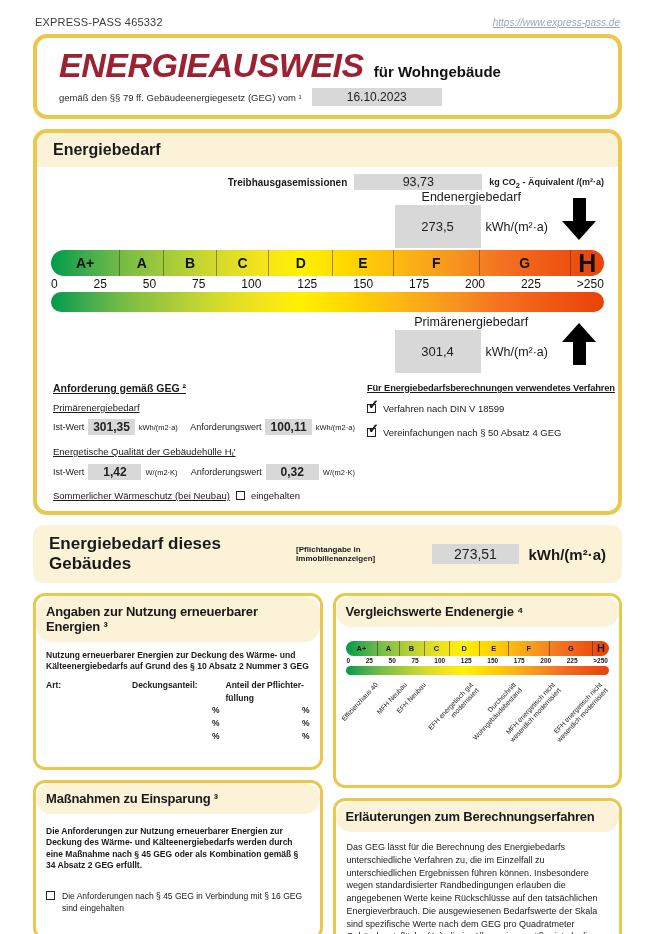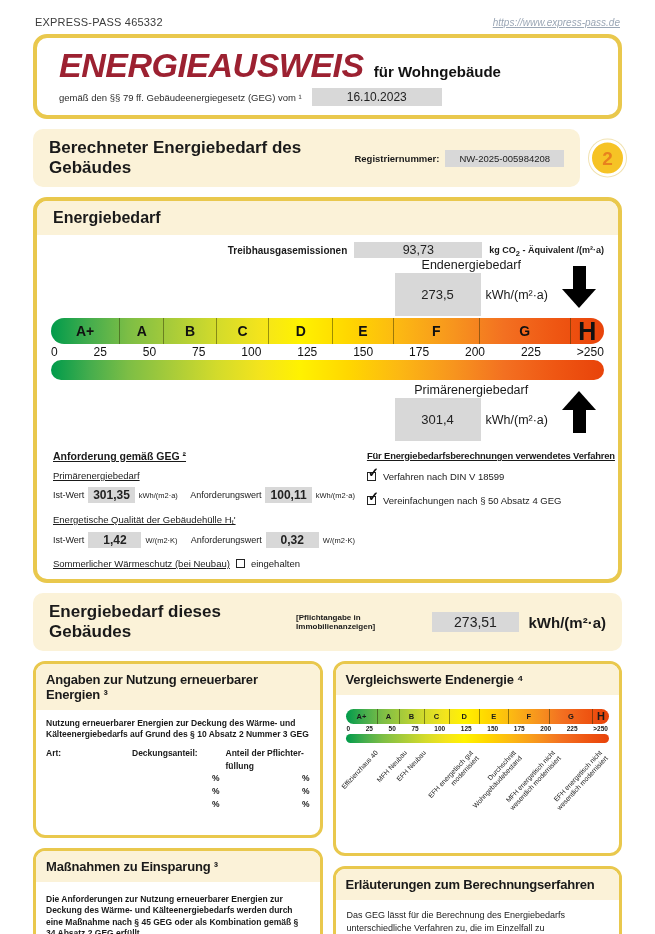--- a/index.html
+++ b/index.html
@@ -83,21 +83,21 @@
 
   
   .resnote { font-size:8px; font-weight:bold; margin-left:5px; }
   .resval { width:92px; font-size:14px; padding:2px 0; margin-left:auto; }
   .resunit { font-size:15px; font-weight:bold; margin-left:10px; }
 
   
   .cols { display:flex; gap:10px; margin-top:10px; align-items:stretch; }
   .col { width:50%; display:flex; flex-direction:column; gap:10px; }
   .sbox { border:3px solid #e9c84d; border-radius:12px; overflow:hidden; background:#fff; }
-  .sboxhdr { background:#fbf2d8; padding:8px 10px; font-size:13px; font-weight:bold; letter-spacing:-.2px; }
+  .sboxhdr { background:#fbf2d8; padding:8px 10px; font-size:13px; font-weight:bold; letter-spacing:-.2px;border-radius:16px; }
   .sboxbody { padding:8px 10px 10px; font-size:8.5px; }
   .boldp { font-weight:bold; line-height:1.35; }
   .artgrid { display:grid; grid-template-columns:80px 1fr 84px; column-gap:6px; margin-top:6px; font-weight:bold; }
   .artgrid .r { text-align:right; }
   .artgrid .cell { line-height:1.5; }
   .renew-pad { height:14px; }
 
   .m-sub { margin-left:0; line-height:1.45; }
 
   
@@ -127,26 +127,20 @@
     <div class="titlerow">
       <span class="bigtitle">ENERGIEAUSWEIS</span>
       <span class="subtitle">für Wohngebäude</span>
     </div>
     <div class="lawrow">
       <span class="lawtext">gemäß den §§ 79 ff. Gebäudeenergiegesetz (GEG) vom ¹</span>
       <span class="gbox datebox">16.10.2023</span>
     </div>
   </div>
 
-  <div class="strip strip1">
-    <span class="striptitle">Berechneter Energiebedarf des Gebäudes</span>
-    <span class="reglabel">Registriernummer:</span>
-    <span class="gbox regbox">NW-2025-005984208</span>
-    <span class="pagenum">2</span>
-  </div>
 
   <div class="box">
     <div class="boxhdr">Energiebedarf</div>
     <div class="ebody">
 
       <div class="ghgrow">
         <span class="ghglabel">Treibhausgasemissionen</span>
         <span class="gbox ghgval">93,73</span>
         <span class="ghgunit"><span>kg CO</span><sub>2</sub> <span>- Äquivalent  /(m²·a)</span></span>
       </div>

